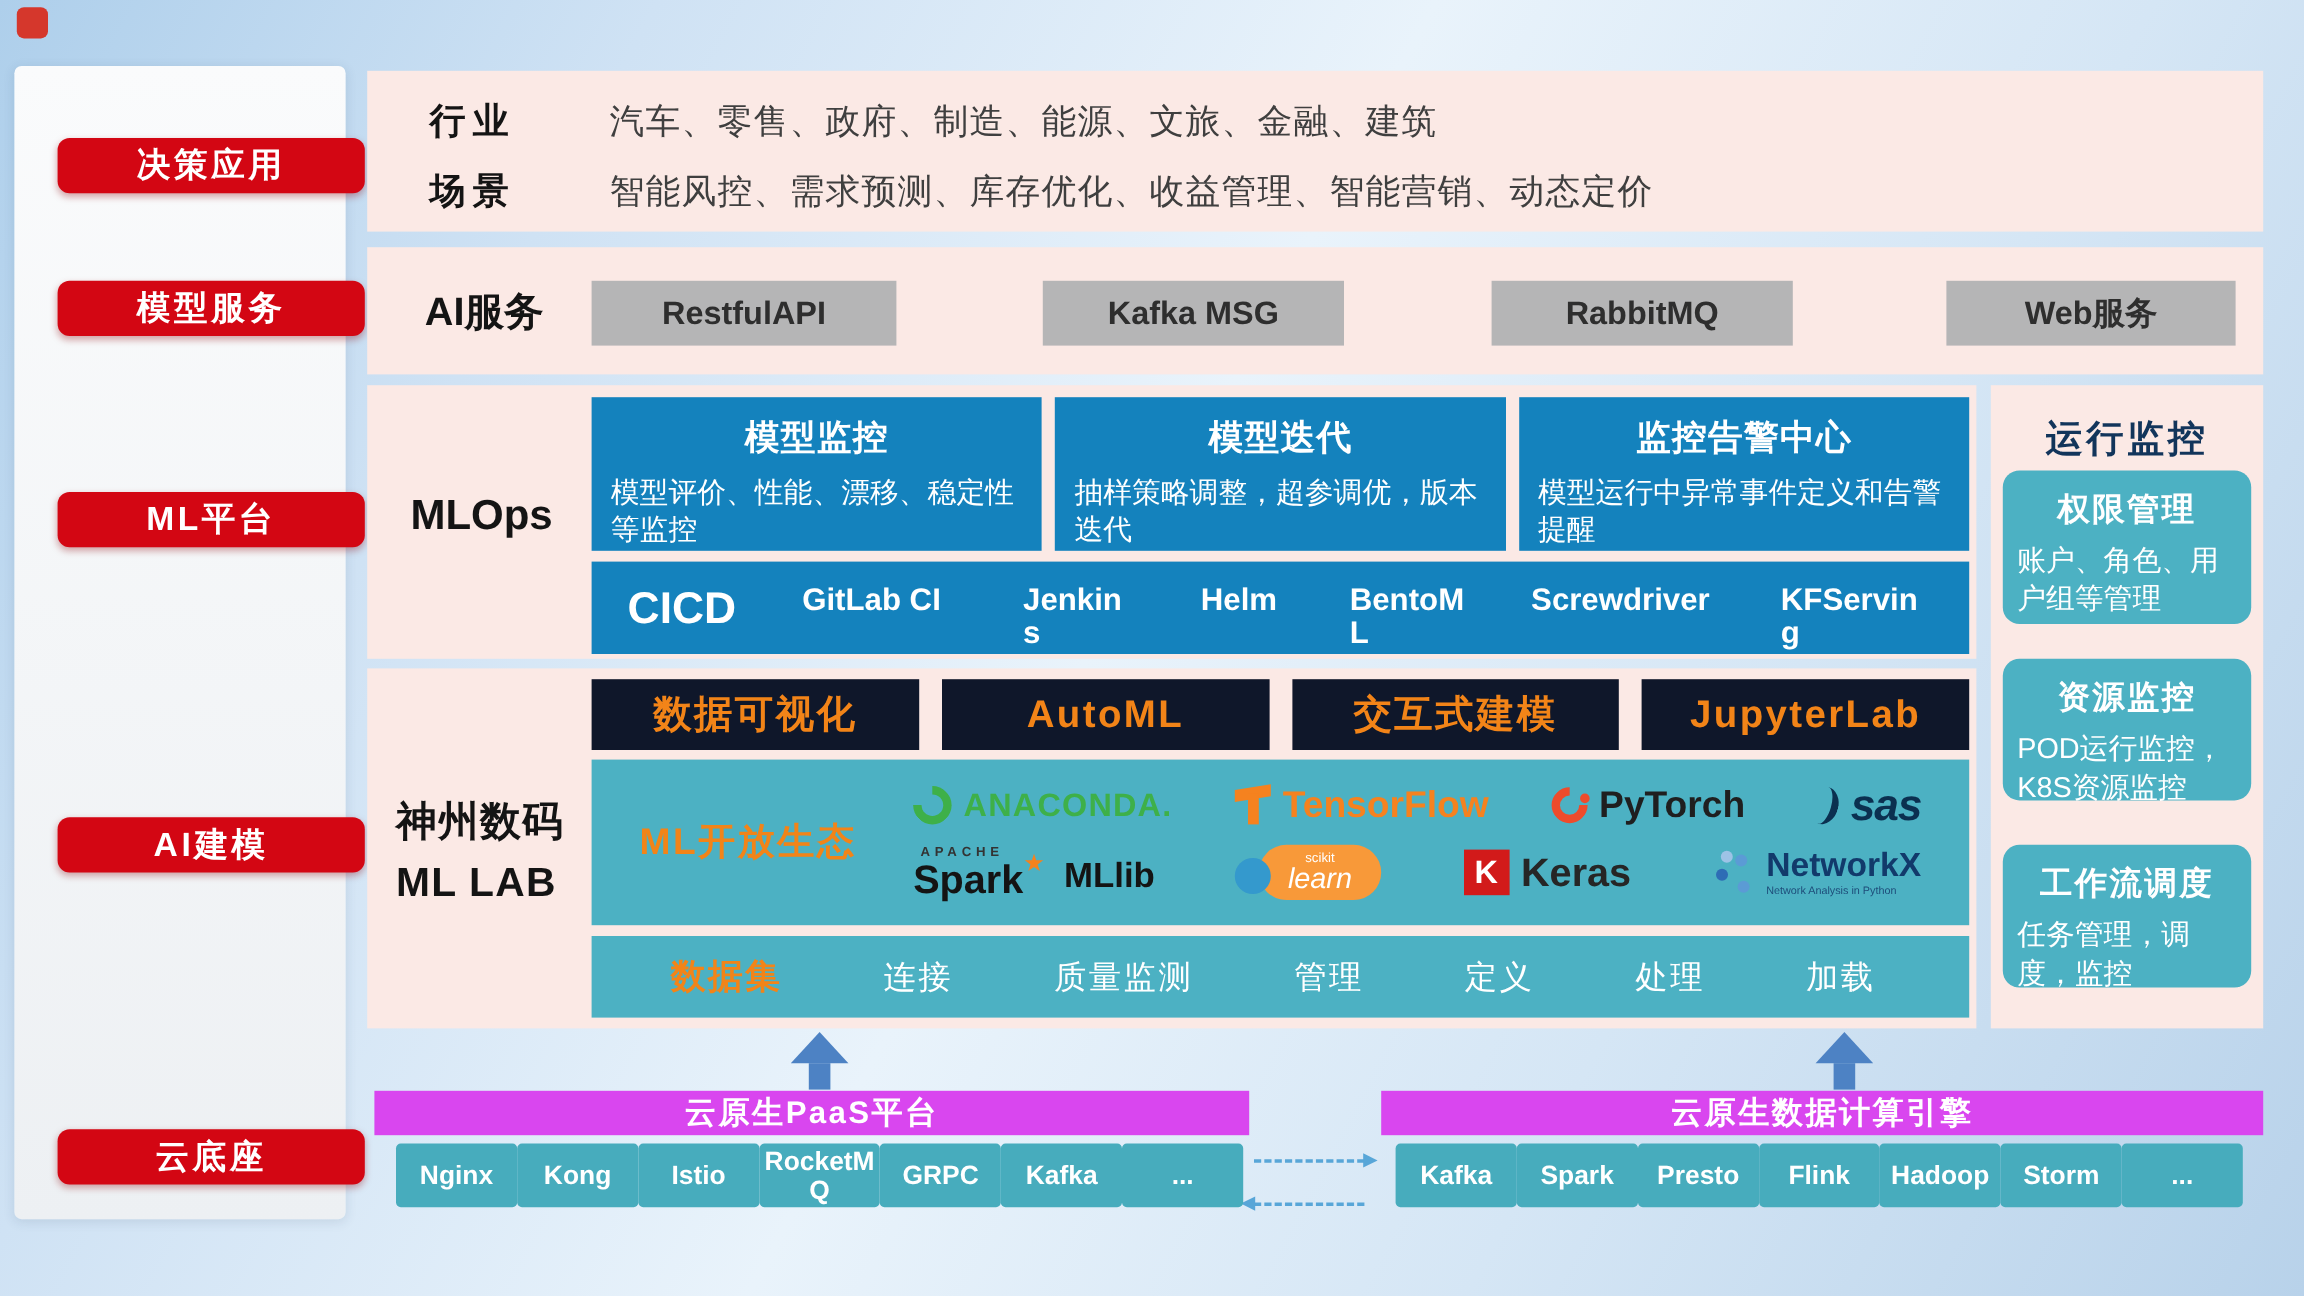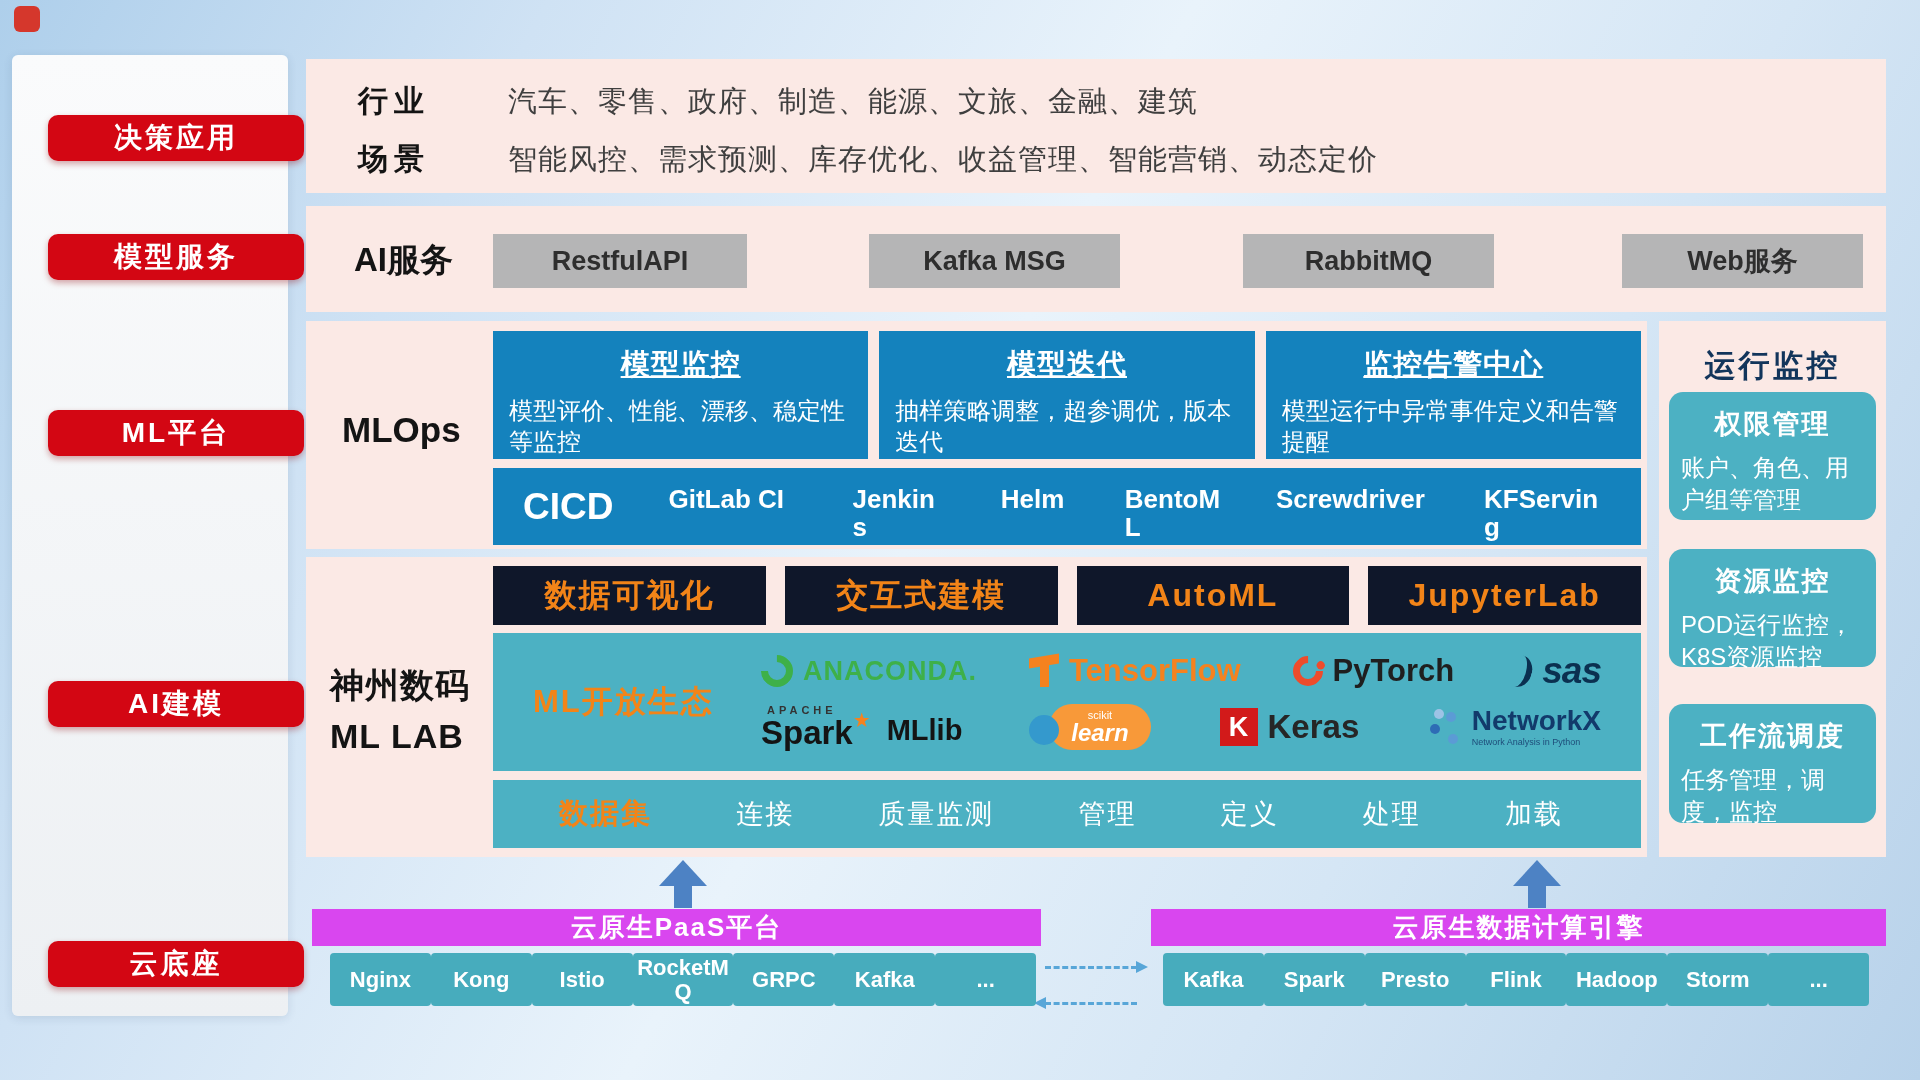--- a/index.html
+++ b/index.html
@@ -33,21 +33,21 @@
 
   
   .ai-label{position:absolute;left:48px;top:32px;font-size:33px;font-weight:bold;color:#141414;}
   .gray-btn{position:absolute;top:28px;height:54px;background:#b5b5b6;color:#2e2e2e;font-weight:bold;
     font-size:27px;display:flex;align-items:center;justify-content:center;}
 
   
   .mlops-label{position:absolute;left:36px;top:89px;font-size:35px;font-weight:bold;color:#141414;}
   .cards{position:absolute;left:187px;top:10px;width:1148px;height:128px;display:flex;gap:11px;}
   .mcard{flex:1;background:#1482bd;color:#fff;padding:8px 16px;box-sizing:border-box;}
-  .mcard-title{text-align:center;font-size:29px;font-weight:bold;margin:6px 0 10px;letter-spacing:1px;text-decoration:underline;}
+  .mcard-title{text-align:center;font-size:29px;font-weight:bold;margin:6px 0 10px;letter-spacing:1px;}
   .mcard-desc{font-size:24px;line-height:1.3;}
   .cicd-bar{position:absolute;left:187px;top:147px;width:1148px;height:77px;background:#1482bd;
     display:flex;color:#fff;padding:0 30px;box-sizing:border-box;}
   .cicd-title{font-size:37px;font-weight:bold;align-self:center;margin-right:55px;}
   .cicd-items{flex:1;display:flex;justify-content:space-between;align-items:flex-start;padding-top:17px;}
   .cicd-item{font-size:26px;font-weight:bold;line-height:1.08;overflow-wrap:anywhere;}
   .w130{width:132px;}.w95{width:96px;}.w72{width:72px;}.w98{width:99px;}.w155{width:156px;}.w126{width:127px;}
 
   
   .mon-title{margin-top:24px;text-align:center;font-size:31px;font-weight:bold;color:#12355b;letter-spacing:3px;}
@@ -90,21 +90,21 @@
   .spark-line{display:flex;align-items:flex-start;}
   .spark-text{font-size:33px;font-weight:bold;color:#141414;line-height:1;}
   .spark-star{color:#f5821f;font-size:20px;line-height:1;position:relative;top:-6px;}
   .spark-star::before{content:'\2605';}
   .mllib-text{font-size:29px;font-weight:bold;color:#141414;padding-bottom:2px;}
 
   .skl{position:relative;width:124px;height:54px;}
   .skl-blob{position:absolute;left:20px;top:4px;width:102px;height:46px;background:#f89939;border-radius:24px;
     display:flex;flex-direction:column;align-items:center;justify-content:center;color:#fff;}
   .skl-caption{font-size:11px;line-height:1.1;}
-  .skl-text{font-size:24px;font-weight:bold;font-style:italic;line-height:1;}
+  .skl-text{font-size:24px;font-weight:normal;font-style:italic;line-height:1;}
   .skl-circle{position:absolute;left:0;top:15px;width:30px;height:30px;border-radius:50%;background:#3499cd;}
 
   .keras-k{width:38px;height:38px;background:#d21a1a;color:#fff;display:flex;align-items:center;justify-content:center;
     font-size:27px;font-weight:bold;}
   .keras-text{font-size:33px;font-weight:bold;color:#262626;}
 
   .nx-icon{position:relative;width:36px;height:36px;}
   .nx-icon::before{content:'';position:absolute;left:4px;top:15px;width:10px;height:10px;border-radius:50%;background:#2e6cb5;
     box-shadow:16px -12px 0 #5b9bd5,18px 10px 0 #5b9bd5,4px -15px 0 #9dc3e6;}
   .nx-col{display:flex;flex-direction:column;line-height:1;}
@@ -218,22 +218,22 @@
     </div>
   </div>
 
   <div class="panel" id="row4">
     <div class="lab-label">
       <div>神州数码</div>
       <div>ML LAB</div>
     </div>
     <div class="top-btns">
       <div class="tool-btn">数据可视化</div>
+      <div class="tool-btn">AutoML</div>
       <div class="tool-btn">交互式建模</div>
-      <div class="tool-btn">AutoML</div>
       <div class="tool-btn">JupyterLab</div>
     </div>
 
     <div class="eco-panel">
       <div class="eco-label">ML开放生态</div>
       <div class="eco-logos">
         <div class="eco-row">
           <div class="logo">
             <div class="ana-icon"></div>
             <div class="ana-text">ANACONDA.</div>

